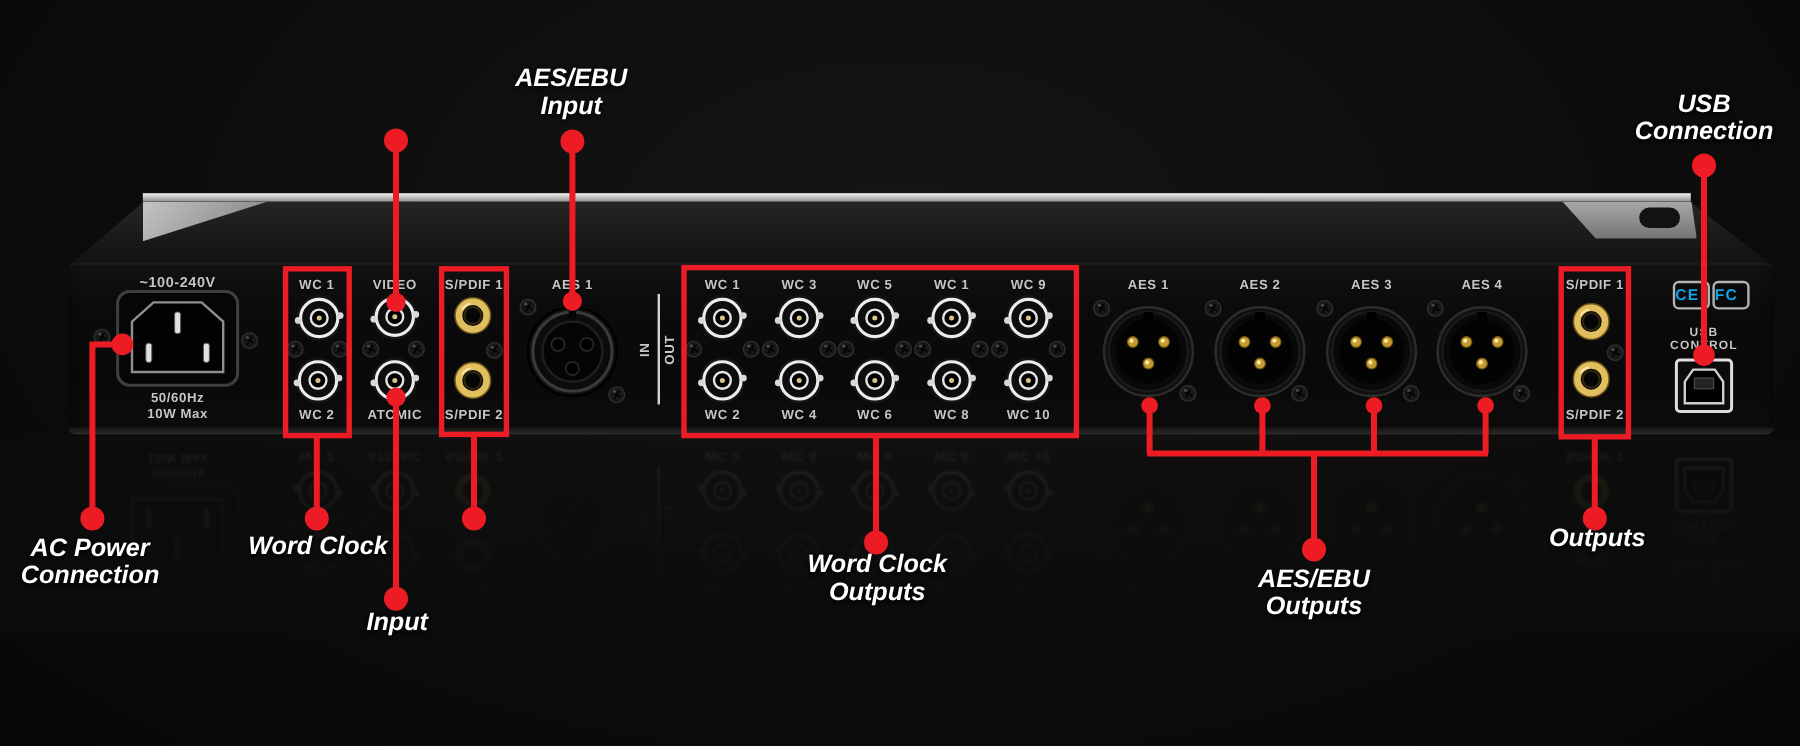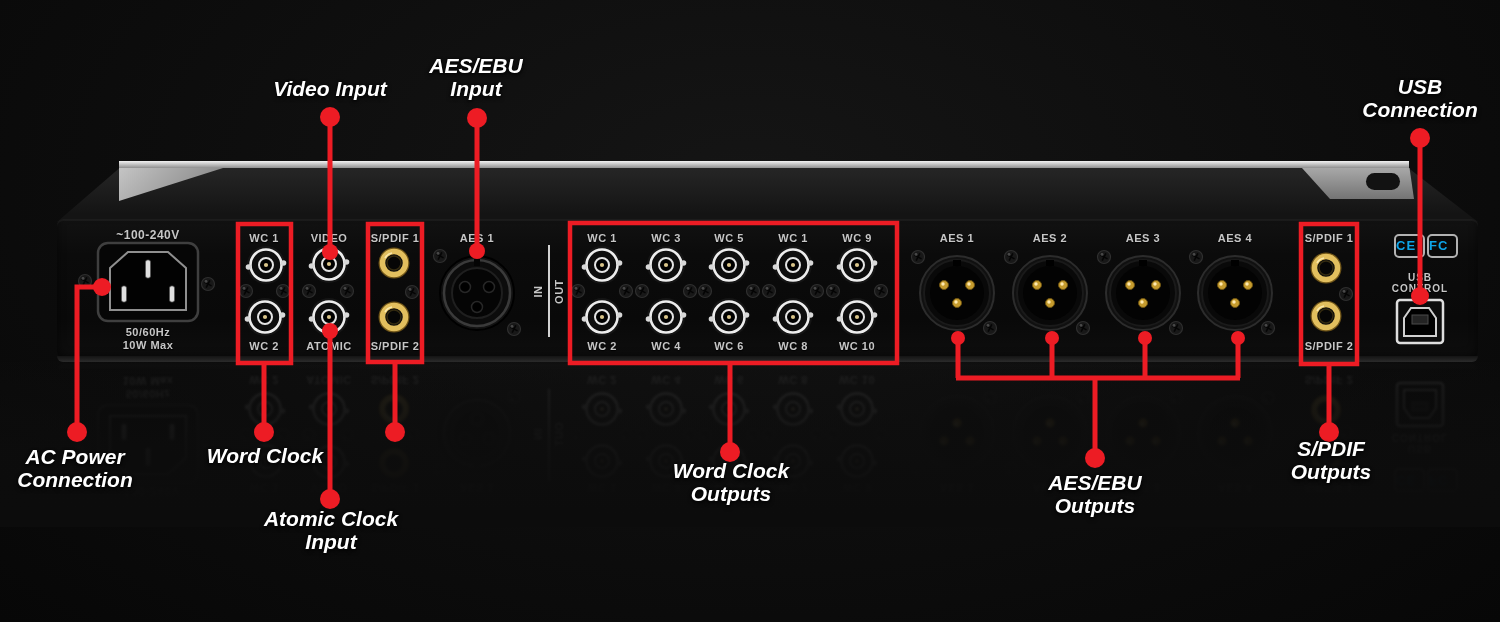--- a/index.html
+++ b/index.html
@@ -934,47 +934,42 @@
       <circle cx="1145" cy="338" r="7" fill="#ED1C24"></circle>
       <circle cx="1238" cy="338" r="7" fill="#ED1C24"></circle>
       <circle cx="1095" cy="458" r="10" fill="#ED1C24"></circle>
       <path d="M1329 364 L1329 432" fill="none" stroke="#ED1C24" stroke-width="5"></path>
       <circle cx="1329" cy="432" r="10" fill="#ED1C24"></circle>
       <path d="M1420 138 L1420 296" fill="none" stroke="#ED1C24" stroke-width="5"></path>
       <circle cx="1420" cy="138" r="10" fill="#ED1C24"></circle>
       <circle cx="1420" cy="296" r="9" fill="#ED1C24"></circle>
     </svg>
 
-  <div class="callout" style="left:230px;top:77px;width:200px">
-    <div>Video Input</div>
-  </div>
   <div class="callout" style="left:376px;top:54px;width:200px">
     <div>AES/EBU</div>
     <div>Input</div>
   </div>
   <div class="callout" style="left:1320px;top:75px;width:200px">
     <div>USB</div>
     <div>Connection</div>
   </div>
   <div class="callout" style="left:-25px;top:445px;width:200px">
     <div>AC Power</div>
     <div>Connection</div>
   </div>
   <div class="callout" style="left:165px;top:444px;width:200px">
     <div>Word Clock</div>
   </div>
   <div class="callout" style="left:231px;top:507px;width:200px">
-    <div>Atomic Clock</div>
     <div>Input</div>
   </div>
   <div class="callout" style="left:631px;top:459px;width:200px">
     <div>Word Clock</div>
     <div>Outputs</div>
   </div>
   <div class="callout" style="left:995px;top:471px;width:200px">
     <div>AES/EBU</div>
     <div>Outputs</div>
   </div>
   <div class="callout" style="left:1231px;top:437px;width:200px">
-    <div>S/PDIF</div>
     <div>Outputs</div>
   </div>
 </div>
 
 </body></html>

